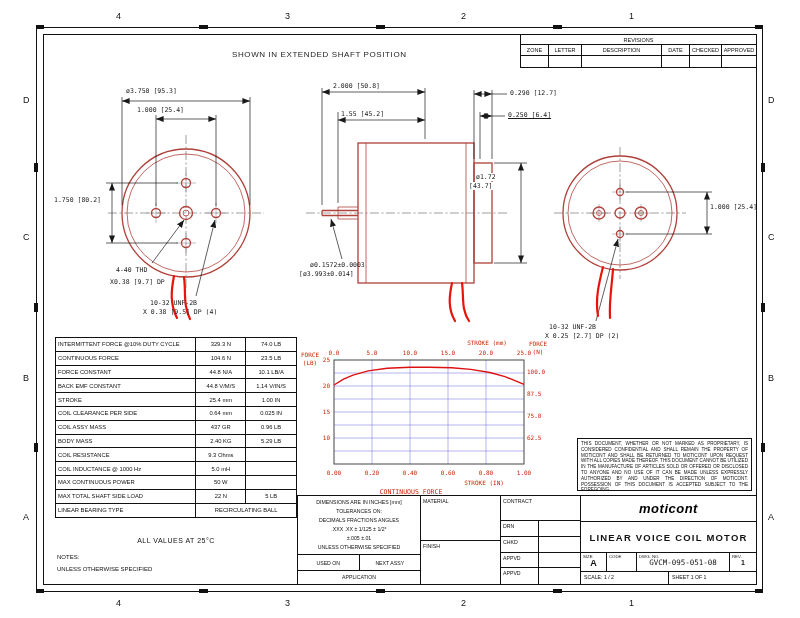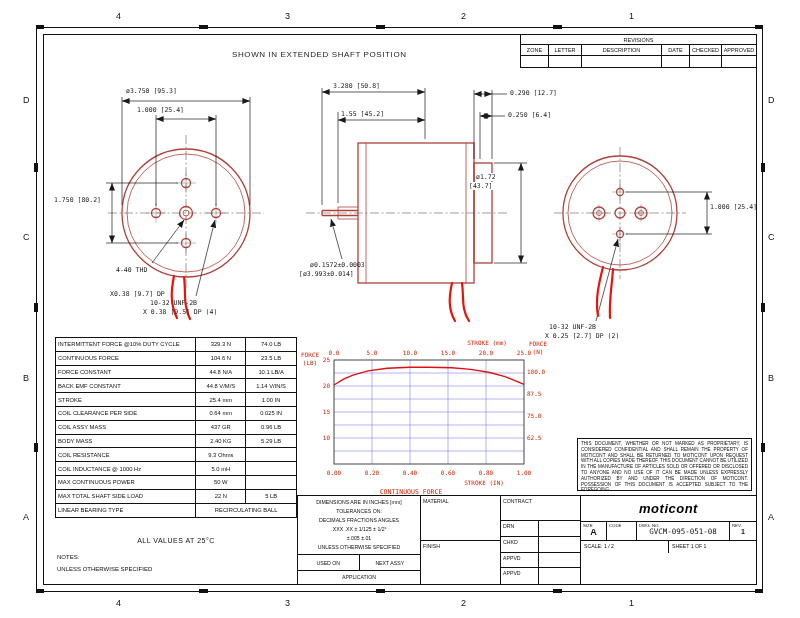--- a/index.html
+++ b/index.html
@@ -225,27 +225,27 @@
       <path class="wire" d="M603,267 C599,283 595,299 598,316"></path>
       <path class="wire" d="M613,269 C612,285 609,300 610,318"></path>
     </g>
   </svg>
 
   <div class="note8">SHOWN IN EXTENDED SHAFT POSITION</div>
   <div class="dim" style="left:126px;top:87px;">ø3.750 [95.3]</div>
   <div class="dim" style="left:137px;top:106px;">1.000 [25.4]</div>
   <div class="dim" style="left:54px;top:196px;">1.750 [80.2]</div>
   <div class="dim" style="left:116px;top:266px;">4-40 THD</div>
-  <div class="dim" style="left:110px;top:290px;">X0.38 [9.7] DP</div>
+  <div class="dim" style="left:110px;top:278px;">X0.38 [9.7] DP</div>
   <div class="dim" style="left:150px;top:299px;">10-32 UNF-2B</div>
   <div class="dim" style="left:143px;top:308px;">X 0.38 [9.5] DP (4)</div>
-  <div class="dim" style="left:333px;top:82px;">3.280 [50.8]</div>
+  <div class="dim" style="left:333px;top:82px;">2.000 [50.8]</div>
   <div class="dim" style="left:341px;top:110px;">1.55 [45.2]</div>
   <div class="dim" style="left:510px;top:89px;">0.290 [12.7]</div>
-  <div class="dim" style="left:508px;top:111px;">0.250 [6.4]</div>
+  <div class="dim" style="left:508px;top:111px;text-decoration:underline;">0.250 [6.4]</div>
   <div class="dim bg" style="left:475px;top:173px;">ø1.72</div>
   <div class="dim bg" style="left:468px;top:182px;">[43.7]</div>
   <div class="dim" style="left:310px;top:261px;">ø0.1572±0.0003</div>
   <div class="dim" style="left:299px;top:270px;">[ø3.993±0.014]</div>
   <div class="dim" style="left:710px;top:203px;">1.000 [25.4]</div>
   <div class="dim" style="left:549px;top:323px;">10-32 UNF-2B</div>
   <div class="dim" style="left:545px;top:332px;">X 0.25 [2.7] DP (2)</div>
 
   <div class="rev-table">
     <div class="rev-title">REVISIONS</div>
@@ -422,20 +422,21 @@
       </div>
       <div class="sign-row">
         <div class="sign-label">APPVD</div>
           <div class="sign-space"></div>
       </div>
     </div>
     <div class="ttl-col">
       <div class="co-box">
         <span class="logo">moticont</span>
       </div>
+      <div class="ttl-box">LINEAR VOICE COIL MOTOR</div>
       <div class="info-row">
         <div class="c-size">
           <span class="cell-cap">SIZE</span>
           <span class="val">A</span>
         </div>
         <div class="c-code">
           <span class="cell-cap">CODE</span>
         </div>
         <div class="c-dwg">
           <span class="cell-cap">DWG. NO.</span>

